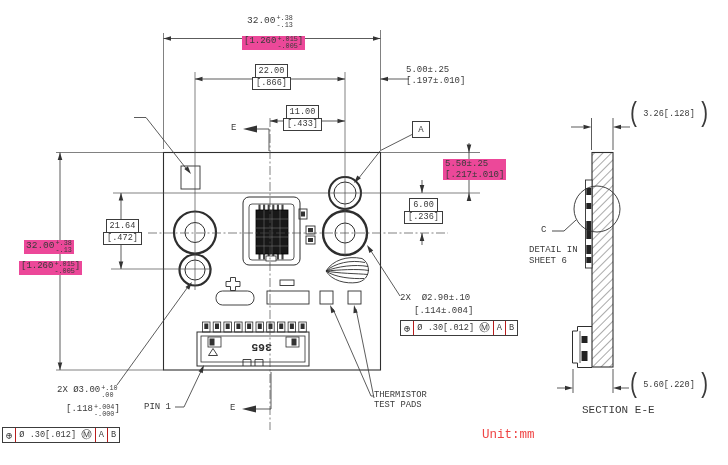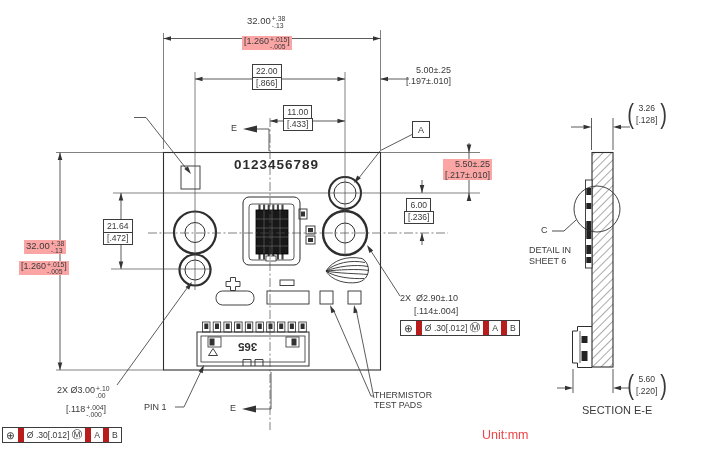--- a/index.html
+++ b/index.html
@@ -1,34 +1,34 @@
 <!DOCTYPE html>
 <html><head>
 <meta charset="utf-8">
 <style>
   html,body{margin:0;padding:0;background:#fff}
   .stage{position:relative;width:728px;height:465px;background:#fff;
-         font-family:Liberation Sans, sans-serif;color:#3a3a3a;overflow:hidden}
+         font-family:Liberation Mono, monospace;color:#3a3a3a;overflow:hidden}
   .stage svg{position:absolute;left:0;top:0}
   .lbl{position:absolute;white-space:nowrap;font-size:9px;line-height:1.18;color:#3a3a3a}
-  .bg{background:#fca5a5;padding:0 2px}
-  .ctr{text-align:right}
+  .bg{background:#ec4899;padding:0 2px}
+  .ctr{text-align:left}
   .dimrow{display:flex;align-items:flex-start}
   .stack{display:flex;flex-direction:column;font-size:6.8px;line-height:1.05;margin-left:1px}
   .boxcol{position:absolute;display:flex;flex-direction:column;align-items:center}
   .dimbox{border:1px solid #3c3c3c;background:#fff;font-size:8.6px;line-height:1;
           padding:1.5px 3px;display:flex;align-items:center;justify-content:center}
   .fcf{position:absolute;display:flex;border:1px solid #3c3c3c;background:#fff;
        font-size:8.6px;height:16px;box-sizing:border-box;align-items:stretch}
-  .fcf .cell{display:flex;align-items:center;justify-content:center;padding:0 3px;border-left:6px solid #b91c1c}
+  .fcf .cell{display:flex;align-items:center;justify-content:center;padding:0 3px;border-left:1px solid #b91c1c}
   .fcf .cell:first-child{border-left:none}
   .fcf .sym{font-size:10.5px}
   .parenlbl{position:absolute;display:flex;align-items:center}
   .paren{font-size:27px;font-weight:300;line-height:1;transform:scaleX(.75);color:#3a3a3a}
-  .pcol{display:flex;flex-direction:column;align-items:center;font-size:8.6px;line-height:1.3;margin:0 1px}
+  .pcol{display:flex;flex-direction:row;align-items:center;font-size:8.6px;line-height:1.3;margin:0 1px}
   .serial{position:absolute;font-size:13.5px;font-weight:600;letter-spacing:1px;color:#2d2d2d}
   .connmark{position:absolute;font-size:11.5px;font-weight:700;color:#2d2d2d;transform:rotate(180deg)}
   .abox{position:absolute;border:1px solid #3c3c3c;background:#fff;display:flex;
         align-items:center;justify-content:center;font-size:9px}
   .unit{position:absolute;font-size:12.5px;color:#ef4444}
 </style>
 </head>
 <body>
 
 <div class="stage">
@@ -313,21 +313,20 @@
 <div class="lbl dimrow bg" style="left:19px;top:261px">
   <span>[1.260</span>
   <span class="stack">
         <span>+.015</span>
         <span>-.005</span>
       </span>
   <span>]</span>
 </div>
 
 
-<div class="serial ctr" style="left:224px;top:157px;width:95px">0123456789</div>
 
 <div class="lbl" style="left:231px;top:123px">E</div>
 <div class="lbl" style="left:230px;top:403px">E</div>
 
 <div class="lbl" style="left:144px;top:401.5px">PIN 1</div>
 
 <div class="lbl dimrow" style="left:57px;top:385px">
   <span>2X</span>&nbsp;
   <span>Ø3.00</span>
   <span class="stack">

